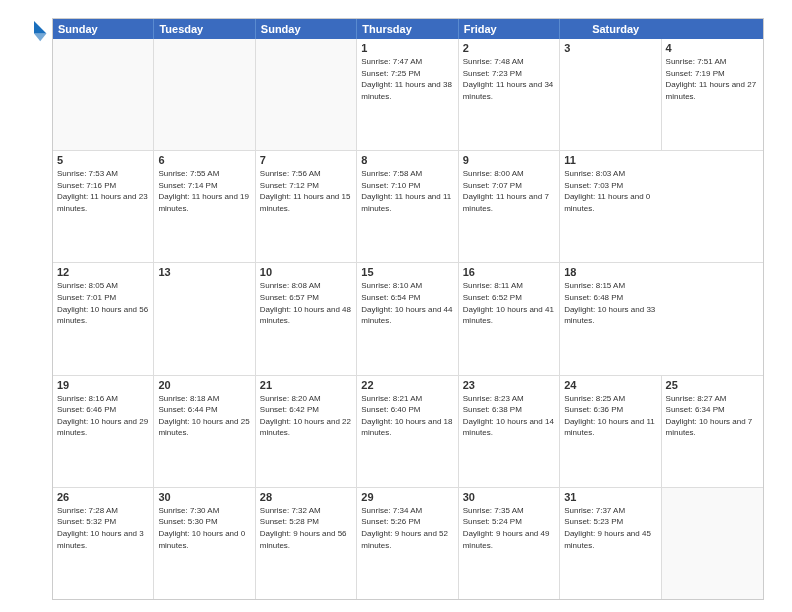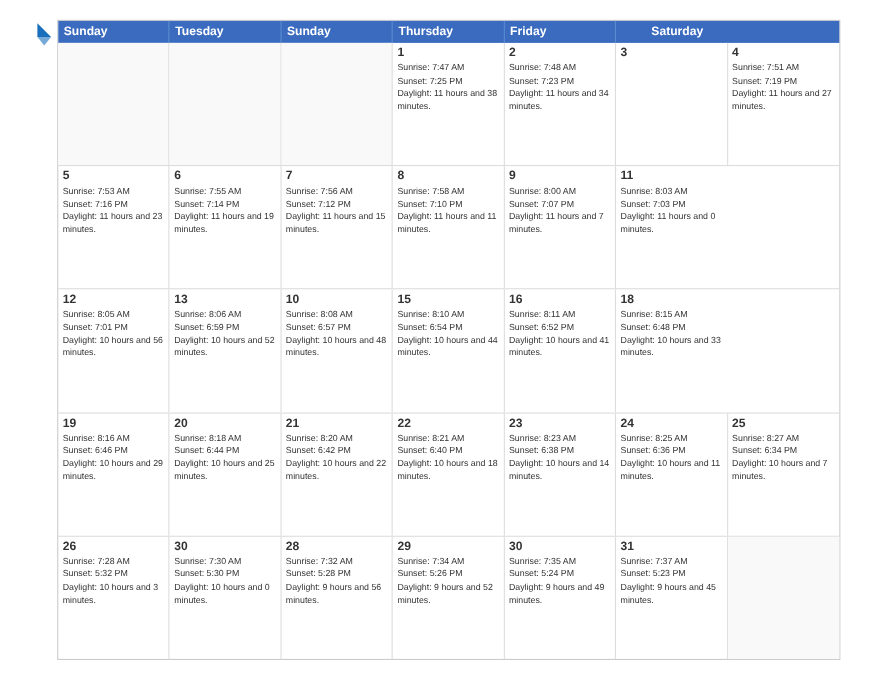--- a/index.html
+++ b/index.html
@@ -183,21 +183,20 @@
             <div class="cell-text">Sunrise: 8:03 AM<br>Sunset: 7:03 PM<br>Daylight: 11 hours and 0 minutes.</div>
           </div>
         </div>
         <div class="cal-row">
           <div class="cal-cell">
             <span class="day-num">12</span>
             <div class="cell-text">Sunrise: 8:05 AM<br>Sunset: 7:01 PM<br>Daylight: 10 hours and 56 minutes.</div>
           </div>
           <div class="cal-cell">
             <span class="day-num">13</span>
-            <div class="cell-text">Sunrise: 8:06 AM<br>Sunset: 6:59 PM<br>Daylight: 10 hours and 52 minutes.</div>
           </div>
           <div class="cal-cell">
             <span class="day-num">10</span>
             <div class="cell-text">Sunrise: 8:08 AM<br>Sunset: 6:57 PM<br>Daylight: 10 hours and 48 minutes.</div>
           </div>
           <div class="cal-cell">
             <span class="day-num">15</span>
             <div class="cell-text">Sunrise: 8:10 AM<br>Sunset: 6:54 PM<br>Daylight: 10 hours and 44 minutes.</div>
           </div>
           <div class="cal-cell">

